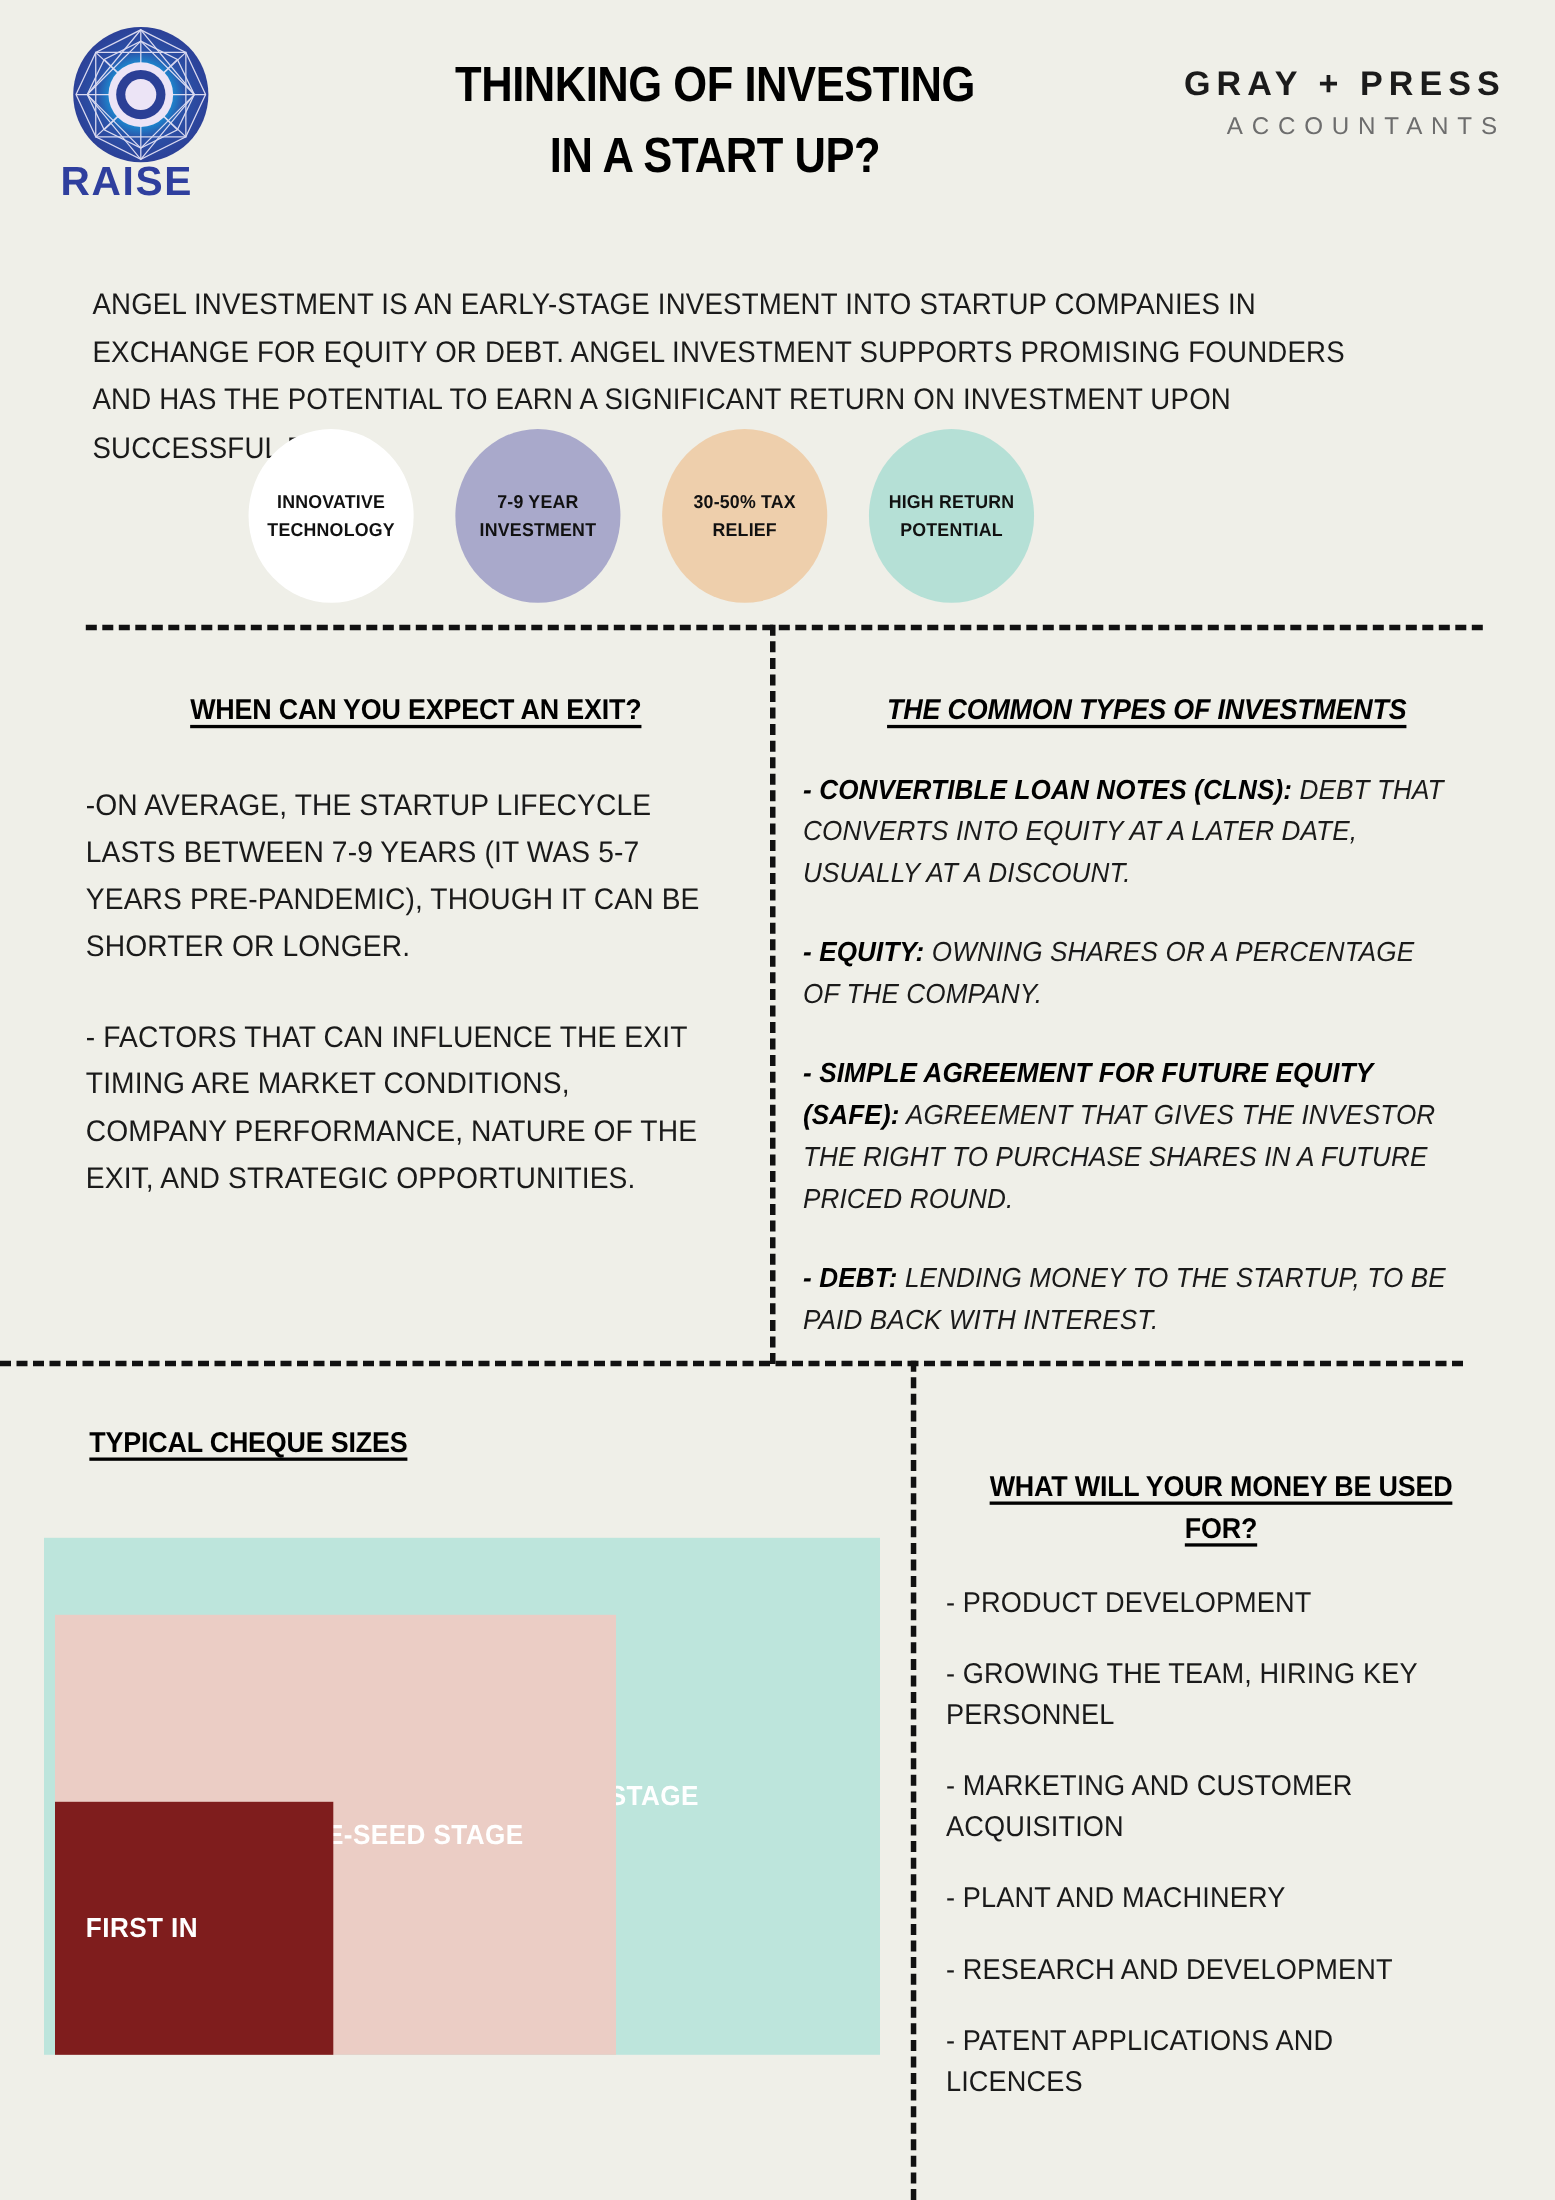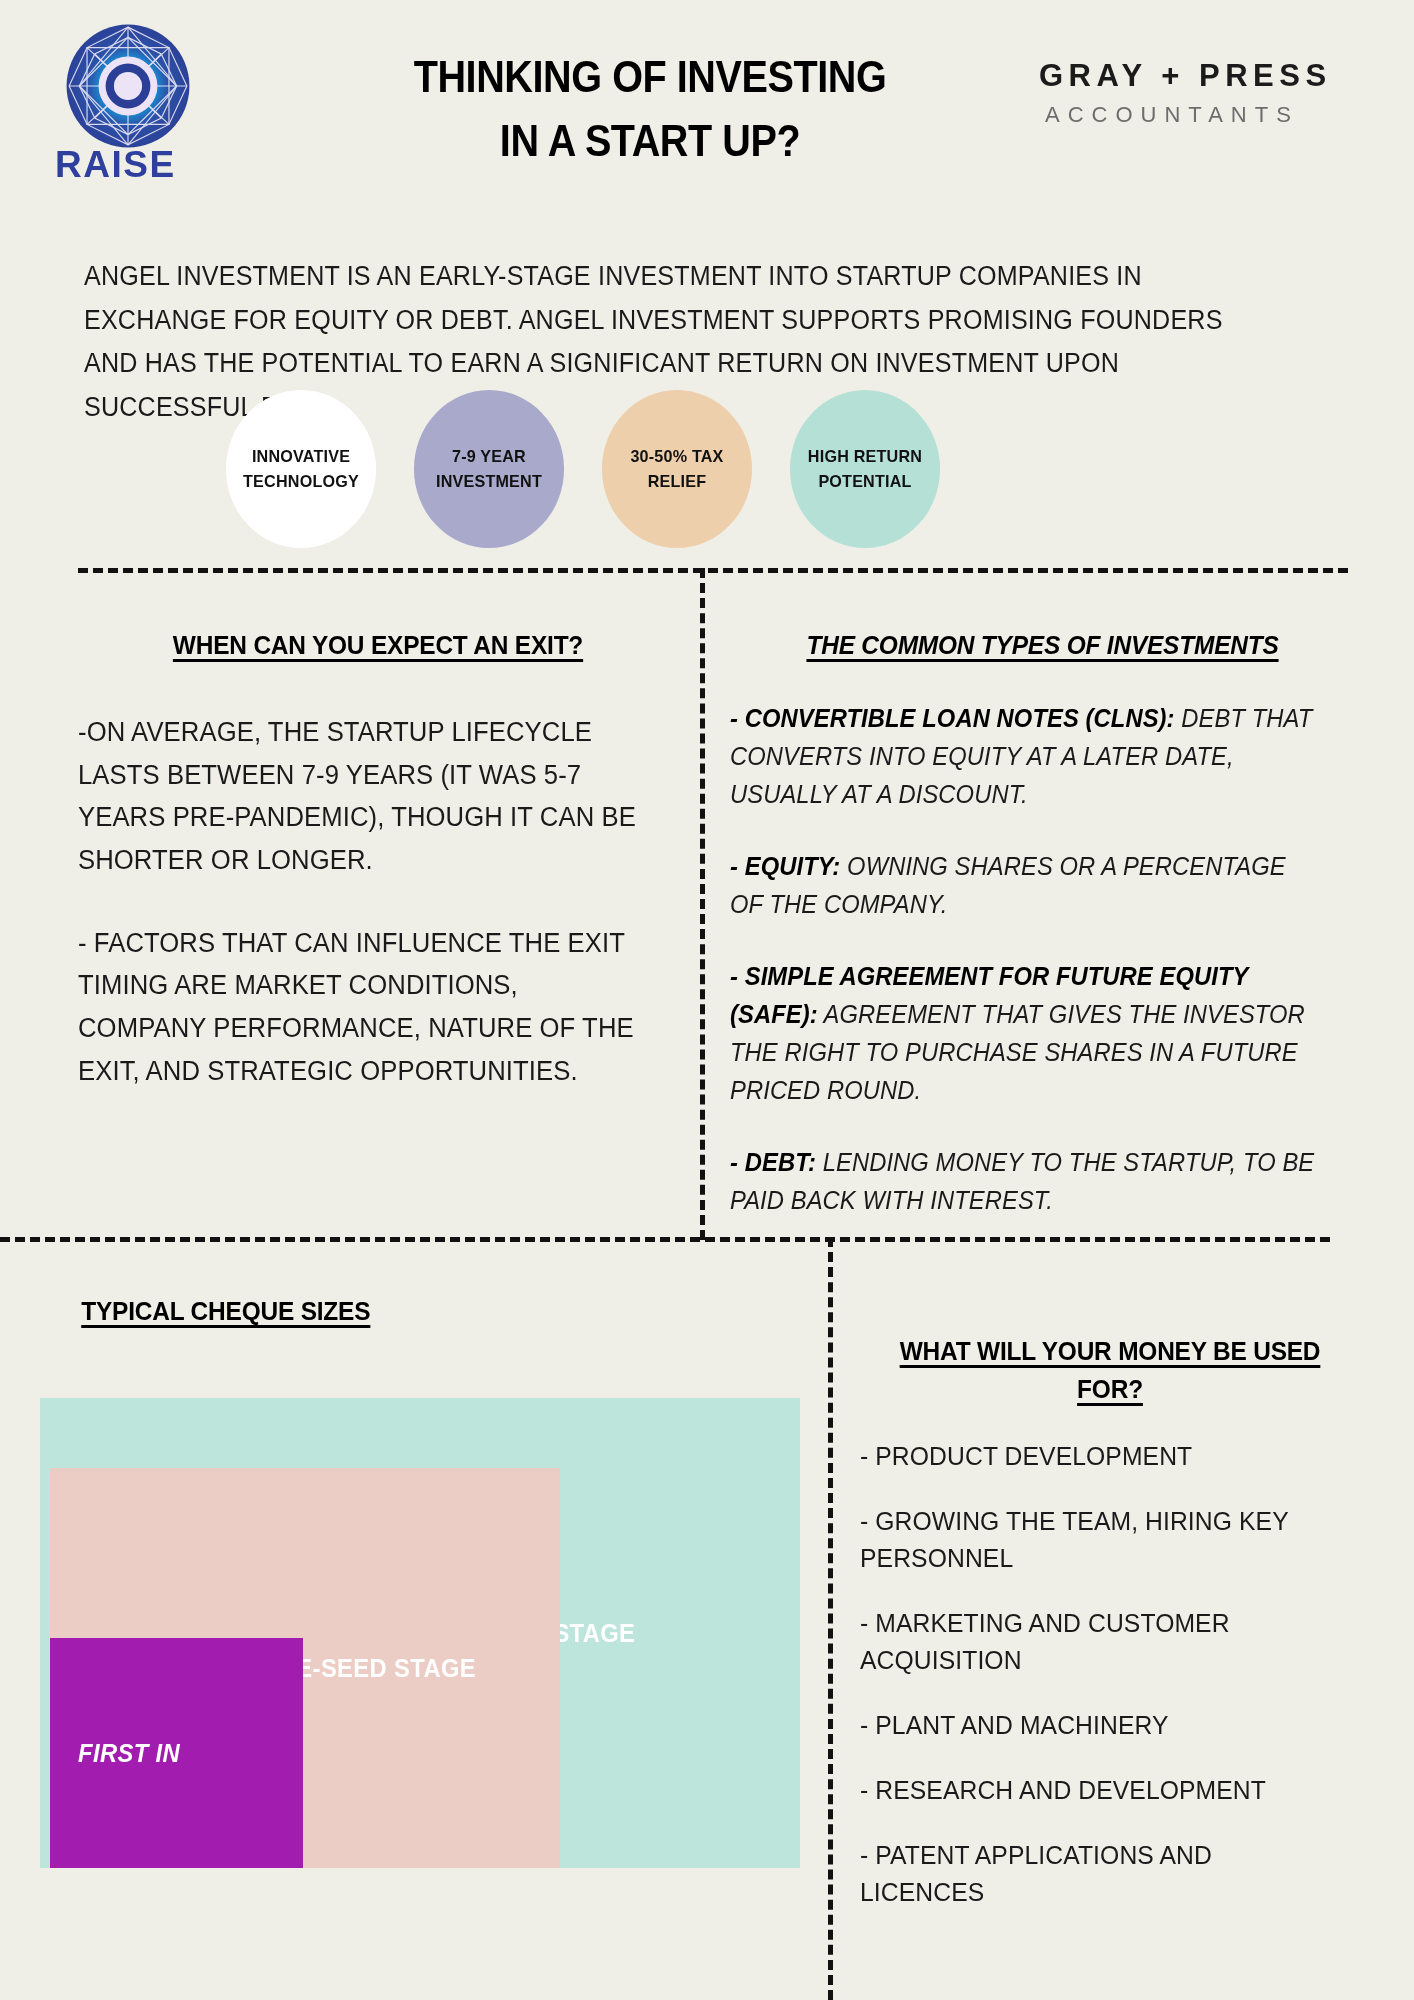--- a/index.html
+++ b/index.html
@@ -62,21 +62,21 @@
     color: #000;
     transform: scaleX(0.88);
     transform-origin: center top;
   }
   .main-title .l2 { display: block; }
 
   .brand {
     position: absolute;
     right: 45px;
     top: 58px;
-    text-align: left;
+    text-align: right;
     width: 330px;
   }
   .brand-main {
     font-family: "Liberation Sans", sans-serif;
     font-size: 31px;
     font-weight: bold;
     letter-spacing: 5.5px;
     color: #1b1b1b;
   }
   .brand-sub {
@@ -391,21 +391,21 @@
   <div id="cheque-section">
     <div class="sec-head" id="cheque-heading">TYPICAL CHEQUE SIZES</div>
 
     <div class="chart-area">
       <div class="bar" id="bar-seed" style="background: rgb(189, 229, 220);">
         <span class="bar-label">SEED STAGE</span>
       </div>
       <div class="bar" id="bar-preseed" style="background: rgb(235, 205, 197);">
         <span class="bar-label">PRE-SEED STAGE</span>
       </div>
-      <div class="bar" id="bar-firstin" style="background: #a21caf; font-style: italic;">
+      <div class="bar" id="bar-firstin" style="background: #7f1d1d;">
         <span class="bar-label">FIRST IN</span>
       </div>
     </div>
 
   </div>
 
   <div id="money-section">
     <div class="sec-head" id="money-heading">WHAT WILL YOUR MONEY BE USED FOR? </div>
     <div class="money-item">- PRODUCT DEVELOPMENT</div>
     <div class="money-item">- GROWING THE TEAM, HIRING KEY PERSONNEL</div>

